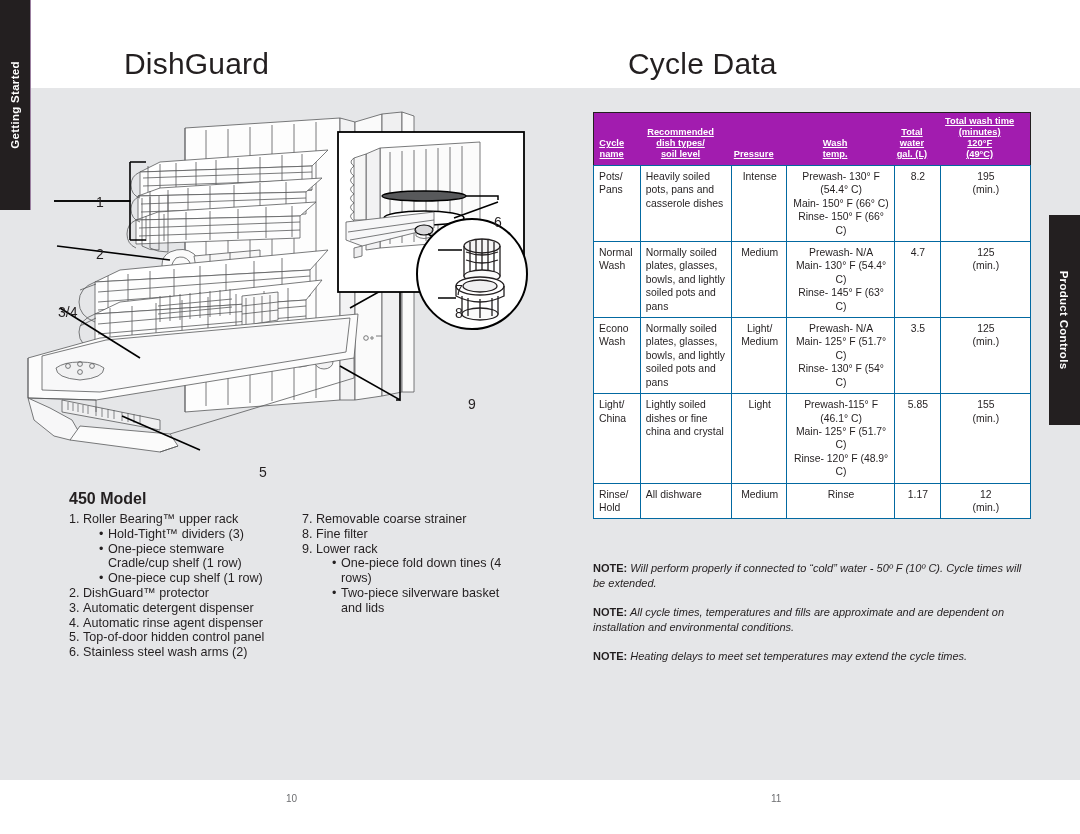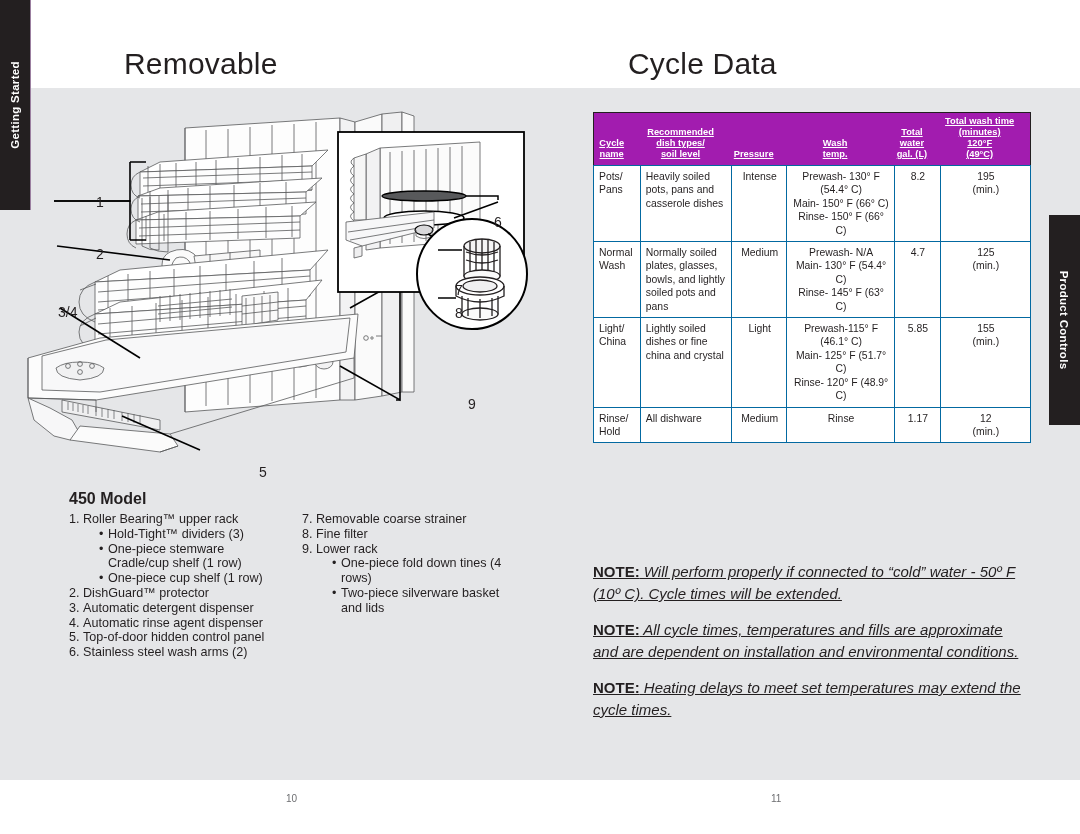--- a/index.html
+++ b/index.html
@@ -125,39 +125,39 @@
   #cycle-table .c-dish  { width: 92px; }
   #cycle-table .c-press { width: 50px; text-align: center; }
   #cycle-table .c-temp  { width: 111px; text-align: center; }
   #cycle-table .c-water { width: 46px; text-align: center; }
   #cycle-table .c-time  { width: 92px; text-align: center; }
   #cycle-table tbody td { height: 1px; }
 
   
   #notes {
     position: absolute; left: 593px; top: 561px; width: 432px;
-    font-size: 15px; line-height: 22px; font-style: italic; color: #231f20; text-decoration: underline;
+    font-size: 11px; line-height: 15px; font-style: italic; color: #231f20;
   }
   #notes p { margin: 0 0 14px 0; }
   #notes b { font-style: normal; font-weight: bold; }
 </style>
 </head>
 <body>
 
 <div id="grey-band"></div>
 <div id="spine"></div>
 
 <div class="tab" id="tab-left">
   <span class="tab-text">Getting Started</span>
 </div>
 <div class="tab" id="tab-right">
   <span class="tab-text">Product Controls</span>
 </div>
 
-<div class="page-heading" id="heading-left">Removable</div>
+<div class="page-heading" id="heading-left">DishGuard</div>
 <div class="page-heading" id="heading-right">Cycle Data</div>
 
 <div class="folio" id="folio-left">10</div>
 <div class="folio" id="folio-right">11</div>
 
 <div id="illustration">
 <svg width="520" height="390" viewBox="0 0 520 390" fill="none" xmlns="http://www.w3.org/2000/svg">
   <g stroke="#58595b" stroke-width="0.8" fill="none" stroke-linejoin="round">
 
     <path d="M175 28 L330 18 L330 300 L175 312 Z" fill="#fdfdfd" stroke="#58595b"></path>
@@ -431,20 +431,28 @@
       </tr>
       <tr>
         <td class="c-name">Normal<br>Wash</td>
         <td class="c-dish">Normally soiled plates, glasses, bowls, and lightly soiled pots and pans</td>
         <td class="c-press">Medium</td>
         <td class="c-temp">Prewash- N/A<br>Main- 130° F (54.4° C)<br>Rinse- 145° F (63° C)</td>
         <td class="c-water">4.7</td>
         <td class="c-time">125<br>(min.)</td>
       </tr>
       <tr>
+        <td class="c-name">Econo<br>Wash</td>
+        <td class="c-dish">Normally soiled plates, glasses, bowls, and lightly soiled pots and pans</td>
+        <td class="c-press">Light/<br>Medium</td>
+        <td class="c-temp">Prewash- N/A<br>Main- 125° F (51.7° C)<br>Rinse- 130° F (54° C)</td>
+        <td class="c-water">3.5</td>
+        <td class="c-time">125<br>(min.)</td>
+      </tr>
+      <tr>
         <td class="c-name">Light/<br>China</td>
         <td class="c-dish">Lightly soiled dishes or fine china and crystal</td>
         <td class="c-press">Light</td>
         <td class="c-temp">Prewash-115° F<br>(46.1° C)<br>Main- 125° F (51.7° C)<br>Rinse- 120° F (48.9° C)</td>
         <td class="c-water">5.85</td>
         <td class="c-time">155<br>(min.)</td>
       </tr>
       <tr>
         <td class="c-name">Rinse/<br>Hold</td>
         <td class="c-dish">All dishware</td>

